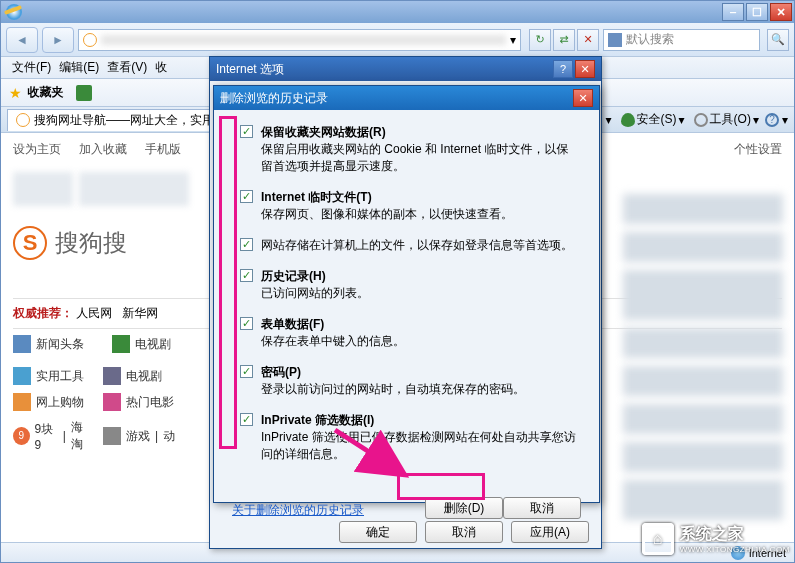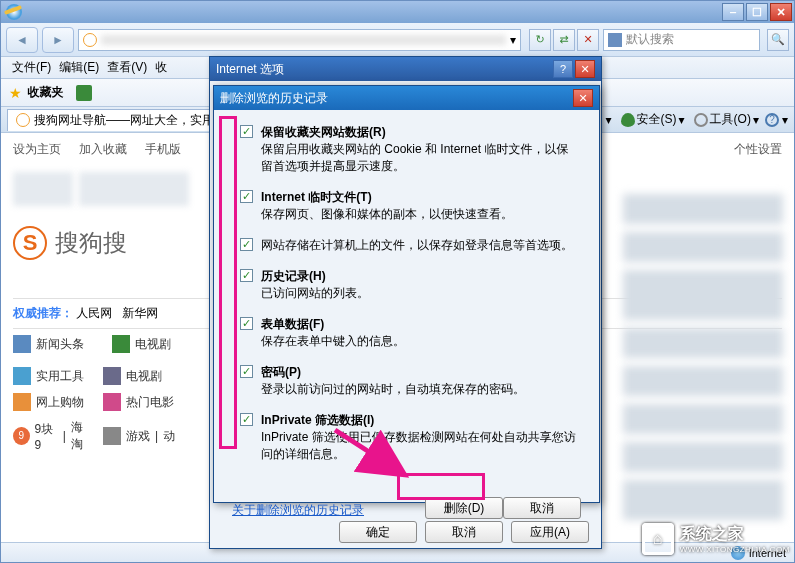--- a/index.html
+++ b/index.html
@@ -42,21 +42,21 @@
 
 .page-content{background:#fff;padding:6px 12px;height:calc(100% - 132px);overflow:hidden;filter:blur(0);}
 .pnav{display:flex;gap:18px;color:#555;padding:2px 0 8px;}
 .pnav span.rt{margin-left:auto;}
 .blur-row{height:34px;display:flex;gap:6px;margin:6px 0;}
 .blur-box{background:#e5eaef;filter:blur(3px);height:100%;}
 .sogou-sec{display:flex;align-items:center;gap:8px;margin:20px 0;}
 .sogou-big{font-size:24px;color:#666;}
 .sogou-badge{width:34px;height:34px;border:2px solid #e86a1a;border-radius:50%;display:flex;align-items:center;justify-content:center;font-size:22px;color:#e86a1a;font-weight:bold;}
 .rec-row{padding:6px 0;border-top:1px solid #e0e0e0;}
-.rec-row b{color:#3b82f6;}
+.rec-row b{color:#b91c1c;}
 .grid-two{display:grid;grid-template-columns:80px 90px;gap:8px 10px;margin-top:8px;}
 .gcell{display:flex;align-items:center;gap:5px;color:#333;}
 .gicon{width:18px;height:18px;display:inline-block;}
 
 
 .dlg-options{position:absolute;left:209px;top:56px;width:393px;height:493px;background:#eef3f9;border:1px solid #1a4c8a;box-shadow:2px 2px 6px rgba(0,0,0,.3);}
 .dlg-title{height:24px;background:linear-gradient(#3a78c8,#2a5aa0);color:#fff;display:flex;align-items:center;padding:12px 6px;font-size:12px;font-family:SimSun;}
 .dlg-title .dbtns{margin-left:auto;display:flex;gap:2px;}
 .dlg-title .dbtn{width:20px;height:18px;background:linear-gradient(#f08070,#d04030);border:1px solid #a03020;color:#fff;display:flex;align-items:center;justify-content:center;font-size:11px;}
 .dlg-title .dbtn.help{background:linear-gradient(#7aa8e0,#4a7ac0);border-color:#3a6ab0;}

